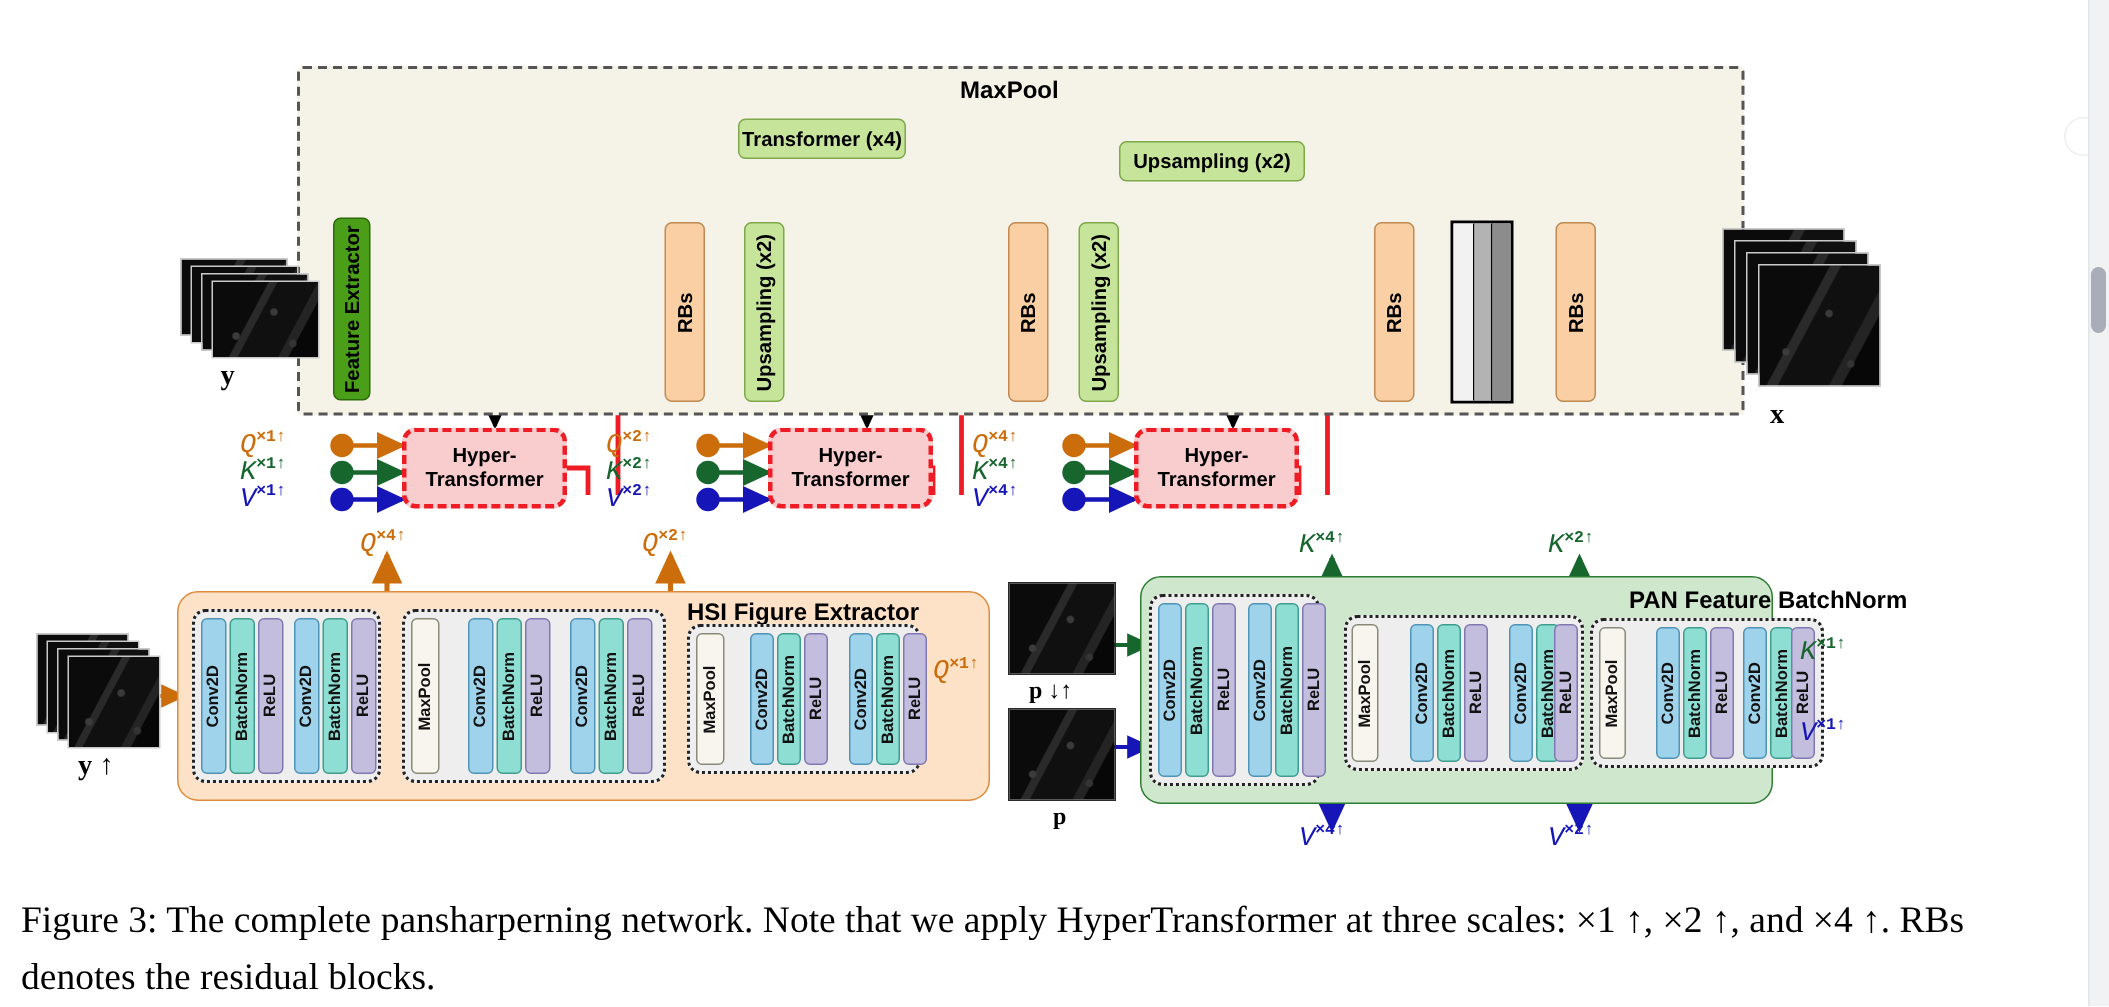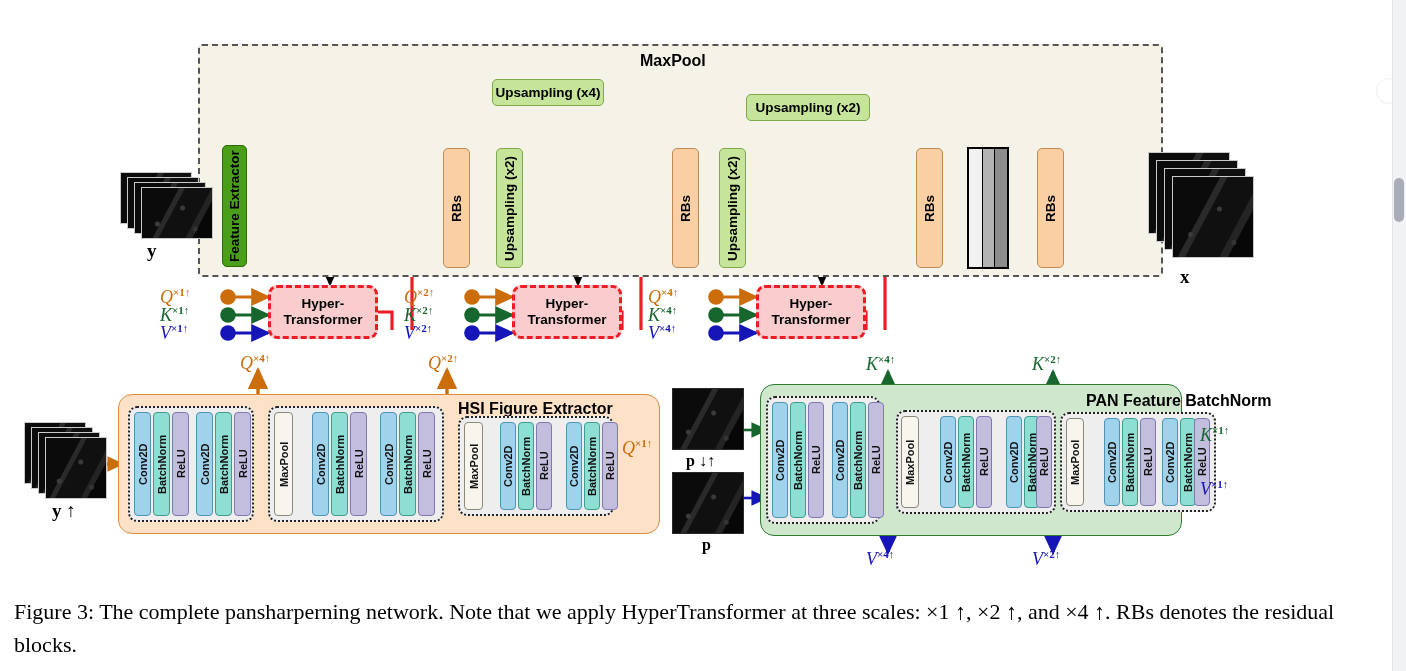--- a/index.html
+++ b/index.html
@@ -81,21 +81,21 @@
   
   .chip { border-radius:4px; border:1.3px solid #5b8fa8; }
   .chip .vtext { width:100%; height:100%; font-size:11px; font-weight:bold; color:#111; }
   .c-conv  { background:#9fd3ec; border-color:#4f93b5; }
   .c-bn    { background:#8fded3; border-color:#3f9d8e; }
   .c-relu  { background:#c3bede; border-color:#8079b0; }
   .c-maxp  { background:#f7f5ee; border-color:#8a8a7a; }
 
   
   .mlabel {
-    font-family:Liberation Serif, serif;
+    font-family:Liberation Mono, monospace;
     font-style:italic;
     font-size:18px;
     white-space:nowrap;
   }
   .mlabel sup { font-size:11px; font-style:normal; font-weight:bold; }
   .m-q { color:#cc6d0b; }
   .m-k { color:#17662e; }
   .m-v { color:#1515b8; }
   .io-label {
     font-family:"Liberation Serif", serif;
@@ -113,21 +113,21 @@
   }
   .stack { position:absolute; }
   .stack .sheet {
     position:absolute; border:1px solid #c9c9c9;
   }
 
   
   .caption {
     position:absolute; left:14px; top:595px; width:1360px;
     font-family:"Liberation Serif", serif;
-    font-size:22px; line-height:1.5; color:#000;
+    font-size:25px; line-height:1.5; color:#000;
   }
 
   
   .scroll-track { right:0; top:0; width:14px; height:671px; background:#f1f2f4; border-left:1px solid #e2e4e8; }
   .scroll-thumb { right:2px; top:178px; width:10px; height:44px; background:#a8adb7; border-radius:5px; }
   .corner-circle { right:4px; top:78px; width:26px; height:26px; border-radius:50%; background:#fff; border:1px solid #eceef1; }
 </style>
 </head>
 <body>
 
@@ -321,21 +321,21 @@
     <i></i>
       <i></i>
       <i></i>
   </div>
 
   <div class="abs blk blk-peach" style="left:1037px; top:148px; width:27px; height:120px;">
     <div class="vtext">RBs</div>
   </div>
 
   <div class="abs blk blk-ltgreen" style="left:492px; top:79px; width:112px; height:27px;">
-    <div class="ctr">Upsampling (x4)</div>
+    <div class="ctr">Transformer (x4)</div>
   </div>
 
   <div class="abs blk blk-ltgreen" style="left:746px; top:94px; width:124px; height:27px;">
     <div class="ctr">Upsampling (x2)</div>
   </div>
 
   <div class="abs stack" style="left:1148px; top:152px; width:115px; height:115px;">
     <div class="sheet imgtile" style="left:0;  top:0;  width:82px; height:82px;"></div>
     <div class="sheet imgtile" style="left:8px;top:8px;width:82px; height:82px;"></div>
     <div class="sheet imgtile" style="left:16px;top:16px;width:82px;height:82px;"></div>

